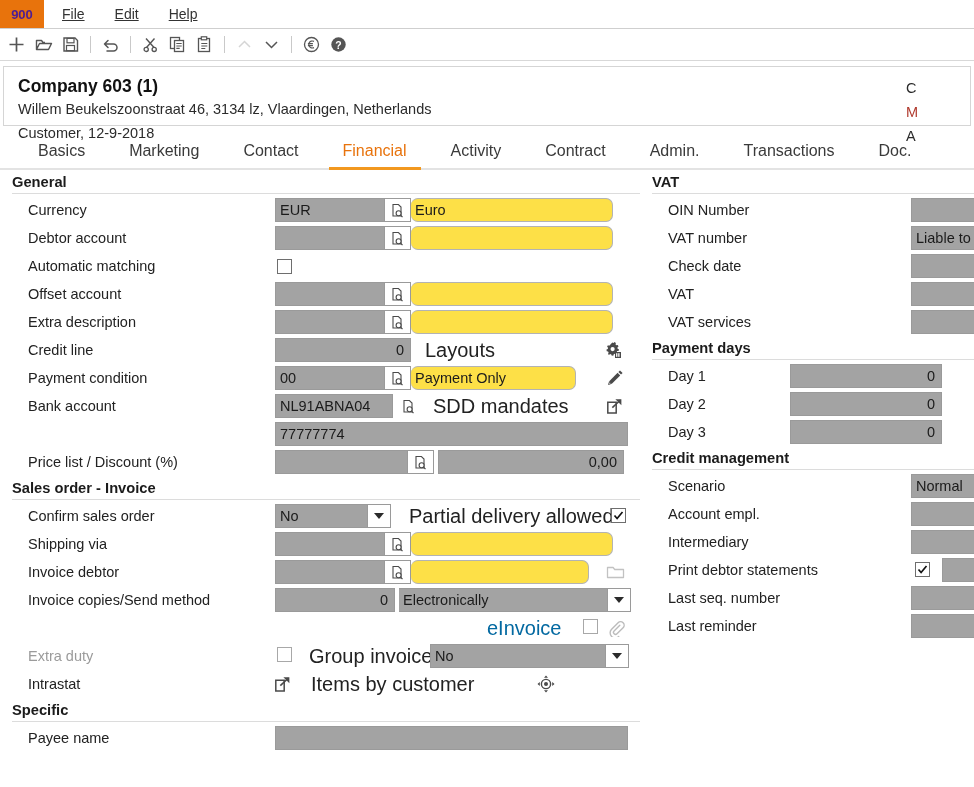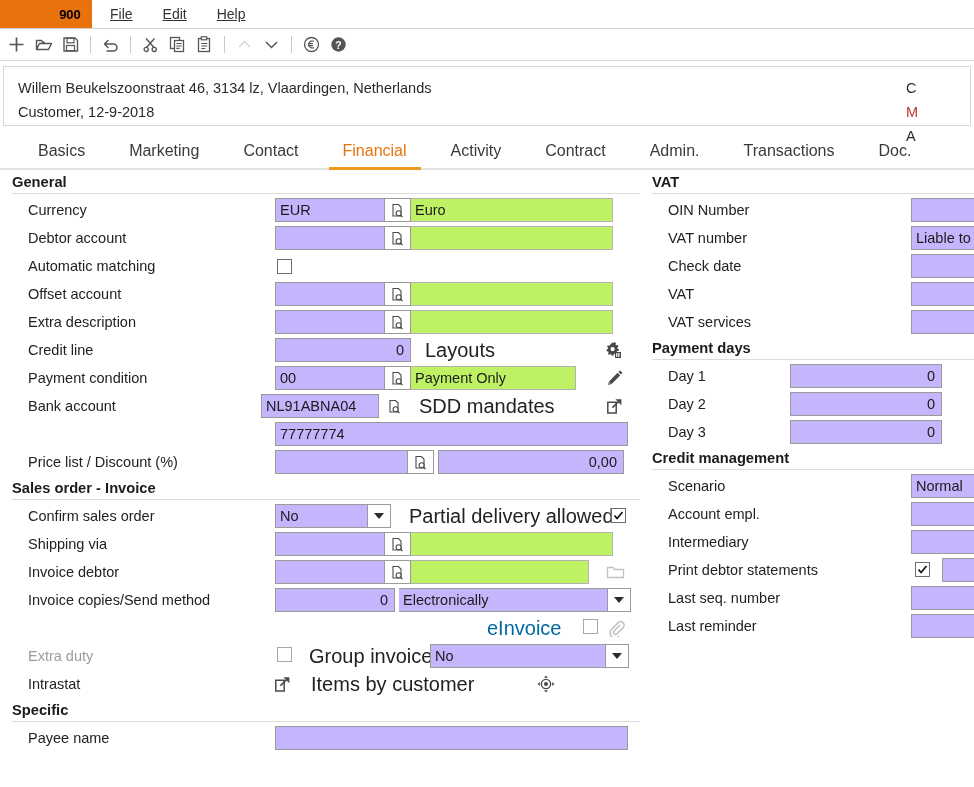--- a/index.html
+++ b/index.html
@@ -5,22 +5,22 @@
   html,body{margin:0;padding:0;}
   body{
     width:974px;height:787px;overflow:hidden;
     background:#ffffff;
     font-family:"Liberation Sans","DejaVu Sans",sans-serif;
     font-size:14.5px;color:#1b1b1b;
     -webkit-font-smoothing:antialiased;
   }
   
   .menubar{height:28px;display:flex;align-items:stretch;border-bottom:1px solid #cfcfcf;background:#fff;}
-  .appbadge{background:#e8730c;color:#000000;font-size:13px;font-weight:600;
-            display:flex;align-items:center;justify-content:center;width:44px;padding-left:48px;}
+  .appbadge{background:#e8730c;color:#4c1d95;font-size:13px;font-weight:600;
+            display:flex;align-items:center;justify-content:center;width:44px;}
   .menus{display:flex;align-items:center;padding-left:18px;gap:30px;}
   .menu-item{font-size:14px;color:#333;cursor:default;}
   .menu-item u{text-decoration:underline;}
   
   .toolbar{height:31px;display:flex;align-items:center;padding-left:4px;gap:2px;
            border-bottom:1px solid #d8d8d8;background:#fff;}
   .tb{width:25px;height:25px;display:flex;align-items:center;justify-content:center;cursor:pointer;}
   .tb svg{display:block;}
   .tb.disabled{opacity:.35;cursor:default;}
   .tbsep{width:1px;height:17px;background:#c9c9c9;margin:0 5px;}
@@ -45,24 +45,24 @@
   .col{position:absolute;top:0;}
   .colL{left:0;width:640px;}
   .colR{left:640px;width:334px;}
   .sechead{font-size:14.7px;font-weight:bold;color:#1b1b1b;padding:4px 0 2px 12px;}
   .sechead .rule{display:block;height:1px;background:#dcdcdc;margin-top:3px;}
   .row{height:28px;display:flex;align-items:center;position:relative;}
   .lbl{font-size:14.5px;color:#222;padding-left:28px;box-sizing:border-box;white-space:nowrap;}
   .lbl.dim{color:#9b9b9b;}
   .fieldwrap{position:absolute;display:flex;align-items:stretch;}
   
-  .inp{box-sizing:border-box;height:24px;border:1px solid #9a9a9a;background:#c4b5fd;
+  .inp{box-sizing:border-box;height:24px;border:1px solid #9a9a9a;background:#a3a3a3;
        font-family:inherit;font-size:14.5px;color:#1b1b1b;padding:0 4px;
        display:flex;align-items:center;overflow:hidden;white-space:nowrap;}
-  .inp.ro{background:#bef264;border-color:#b3b3b3;color:#1b1b1b;}
+  .inp.ro{background:#fde047;border-color:#b3b3b3;color:#1b1b1b;border-radius:7px;}
   .inp.num{justify-content:flex-end;padding-right:6px;}
   .inp.nb{border-left:none;}
   .lookup{box-sizing:border-box;width:26px;height:24px;border:1px solid #9a9a9a;border-left:none;
           background:#fff;display:flex;align-items:center;justify-content:center;cursor:pointer;}
   .lookup.inside{border:none;background:transparent;width:22px;}
   .ddbtn{box-sizing:border-box;width:24px;height:24px;border:1px solid #9a9a9a;border-left:1px solid #9a9a9a;
          background:#fff;display:flex;align-items:center;justify-content:center;cursor:pointer;}
   .chk{width:13px;height:13px;border:1px solid #6e6e6e;background:#fff;display:inline-flex;
        align-items:center;justify-content:center;cursor:pointer;}
   .chk.dim{border-color:#a8a8a8;}
@@ -151,20 +151,21 @@
   </div>
   <div class="tb">
     <svg width="19" height="19" viewBox="0 0 19 19">
         <circle cx="9.5" cy="9.5" r="7.2" fill="#555"></circle>
         <text x="9.5" y="13.6" font-family="Liberation Sans, sans-serif" font-size="10.5" font-weight="bold" fill="#fff" text-anchor="middle">?</text>
       </svg>
   </div>
 </div>
 
 <div class="headercard">
+  <div class="hc-title">Company 603 (1)</div>
   <div class="hc-line">Willem Beukelszoonstraat 46, 3134 lz, Vlaardingen, Netherlands</div>
   <div class="hc-line">Customer, 12-9-2018</div>
   <div class="hc-right">
     <div class="r1">C</div>
     <div class="r2">M</div>
     <div class="r3">A</div>
   </div>
 </div>
 
 <div class="tabbar">
@@ -289,21 +290,21 @@
         <svg width="18" height="18" viewBox="0 0 18 18">
             <path d="M2.5 15.5l1-3.6L11.6 3.8l2.6 2.6-8.1 8.1z" fill="#4a4a4a"></path>
             <path d="M12.4 3l1.6-1.6 2.6 2.6L15 5.6z" fill="#4a4a4a"></path>
             <path d="M2.5 15.5l2.6-.9-1.7-1.7z" fill="#fff" stroke="#4a4a4a" stroke-width=".8"></path>
           </svg>
       </div>
     </div>
 
     <div class="row">
       <div class="lbl">Bank account</div>
-      <div class="fieldwrap" style="left:261px;align-items:center;">
+      <div class="fieldwrap" style="left:275px;align-items:center;">
         <div class="inp" style="width:118px;">NL91ABNA04</div>
         <div class="lookup inside" style="margin-left:4px;">
           <svg width="15" height="15" viewBox="0 0 15 15">
               <path d="M3 1.5h5.4L11 4.1V13H3z" stroke="#4a4a4a" stroke-width="1.1" fill="none"></path>
               <circle cx="8.6" cy="10.2" r="2.5" stroke="#4a4a4a" stroke-width="1.1" fill="#fff"></circle>
               <path d="M10.5 12.1l2 2" stroke="#4a4a4a" stroke-width="1.3"></path>
             </svg>
         </div>
         <div class="sidetext" style="margin-left:14px;">SDD mandates</div>
       </div>

